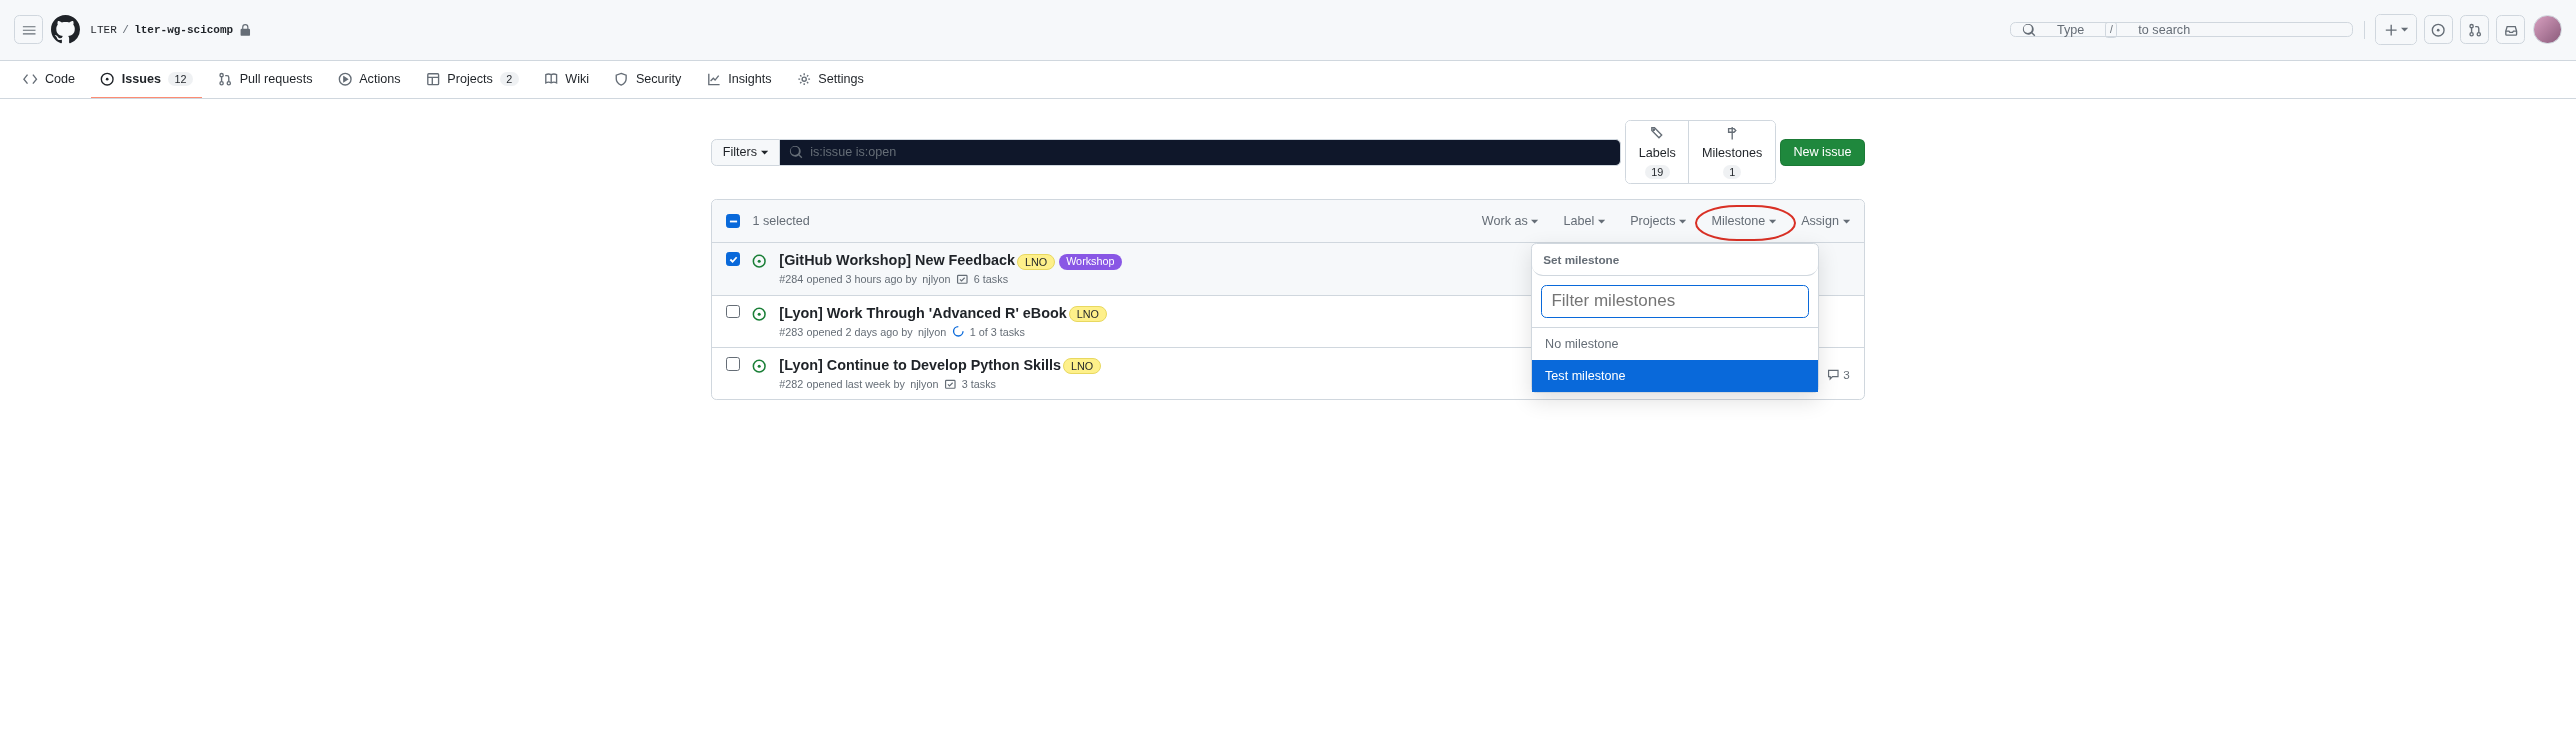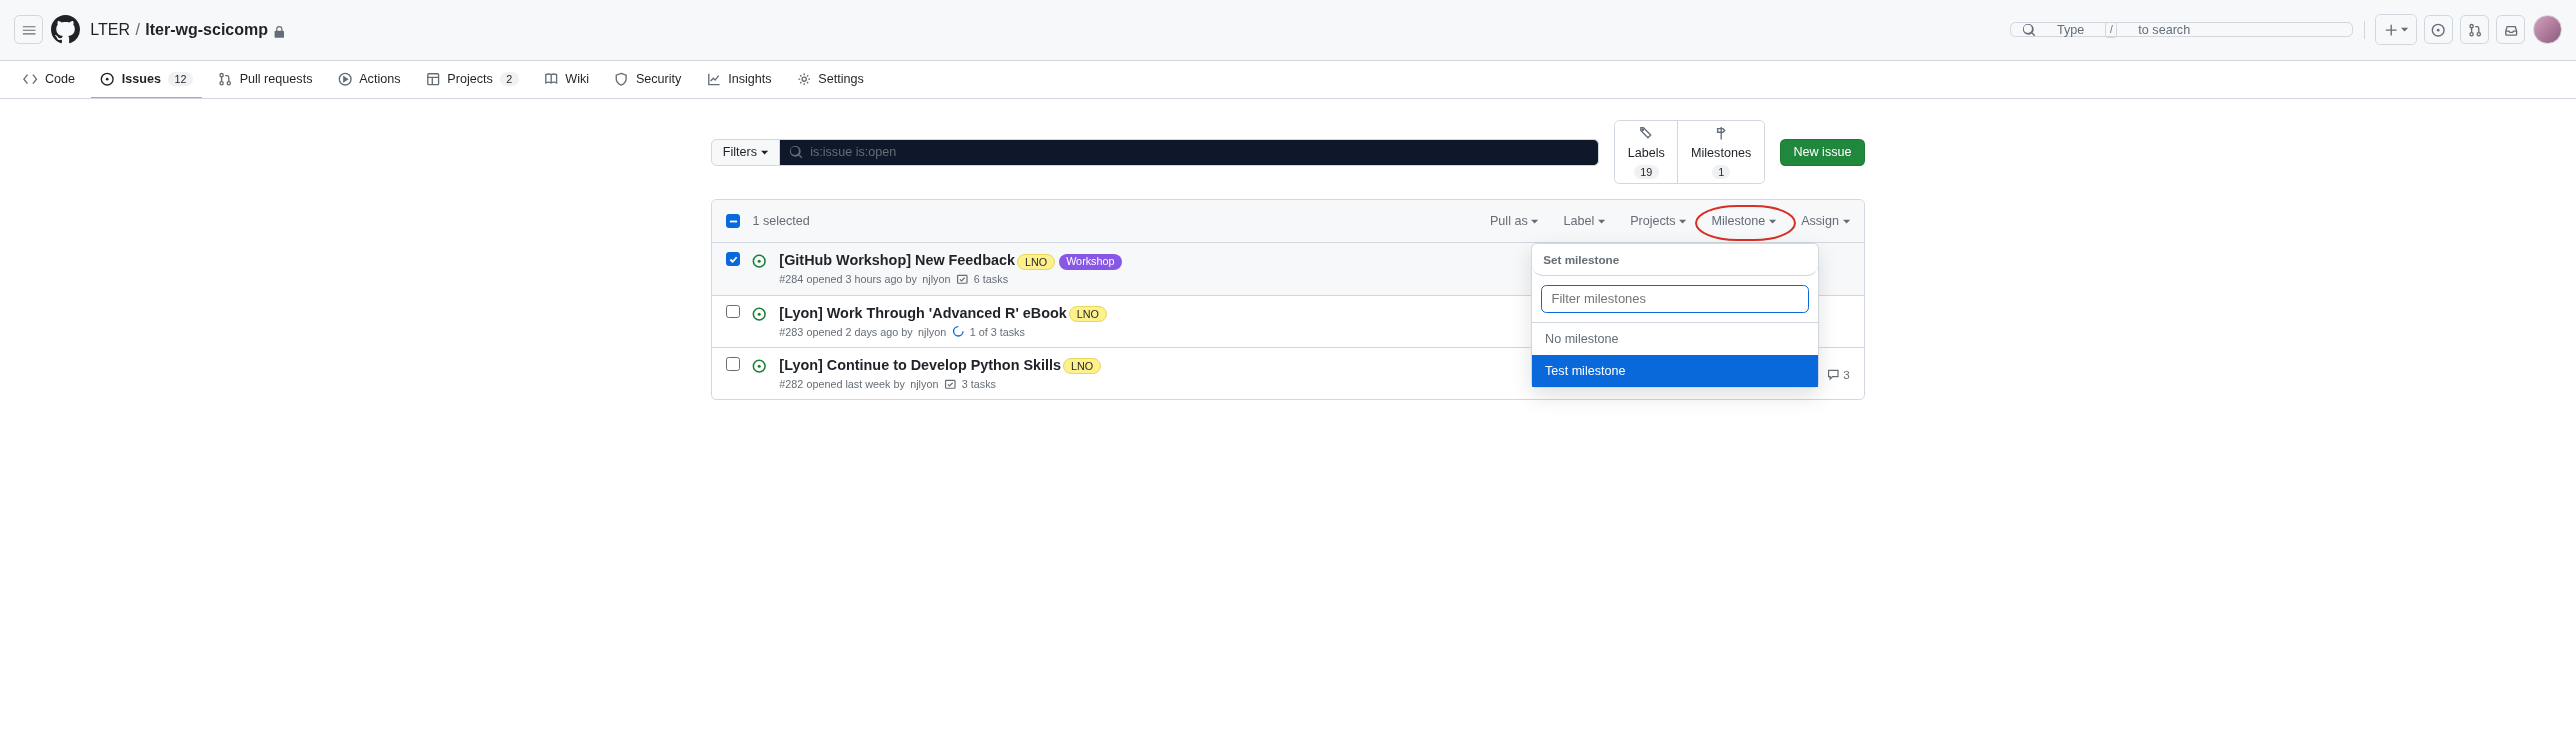--- a/index.html
+++ b/index.html
@@ -1,36 +1,36 @@
 <!DOCTYPE html>
 <html style="font-size:14.4px"><head>
 <meta charset="utf-8">
 <style>
 * { box-sizing: border-box; margin: 0; padding: 0; }
 body { font-family: -apple-system, BlinkMacSystemFont, "Segoe UI", Helvetica, Arial, sans-serif; font-size: 12.6px; color: #1f2328; background: #ffffff; }
 .header { display: flex; align-items: center; padding: 14.4px; background: #f6f8fa; border-bottom: 0.9px solid #d0d7de; gap: 7.2px; }
 .icon-btn { width: 29px; height: 29px; display: inline-flex; align-items: center; justify-content: center; border: 0.9px solid #d0d7de; border-radius: 5.4px; background: #f6f8fa; cursor: pointer; color: #656d76; }
 .logo { width: 29px; height: 29px; display: inline-flex; align-items: center; justify-content: center; cursor: pointer; }
-.breadcrumb { display: flex; align-items: flex-end; gap: 5.4px; font-size: 16px; margin-left: 3.6px; }
+.breadcrumb { display: flex; align-items: flex-end; gap: 5.4px; font-size: 11px; margin-left: 3.6px; font-family: Liberation Mono, monospace; }
 .breadcrumb a { color: #1f2328; text-decoration: none; }
 .breadcrumb .sep { color: #656d76; }
 .breadcrumb .repo { font-weight: 600; }
 .spacer { flex: 1; }
 .search { display: flex; align-items: center; gap: 21px; border: 0.9px solid #d0d7de; border-radius: 5.4px; padding: 0 10.8px; height: 15px; width: 343px; color: #656d76; cursor: text; background: #f6f8fa; }
 .search .slash { display: inline-flex; border: 0.9px solid #d0d7de; border-radius: 2.7px; padding: 0 3.6px; font-size: 10px; height: 16px; align-items: center; }
 .divider-v { width: 0.9px; height: 18px; background: #d0d7de; margin: 0 3.6px; }
 .btn-group { display: inline-flex; border: 0.9px solid #d0d7de; border-radius: 5.4px; overflow: hidden; }
 .btn-group .icon-btn { border: none; border-radius: 0; }
 .avatar { width: 29px; height: 29px; border-radius: 50%; background: linear-gradient(135deg, #d8a0c0, #8a5a7a); cursor: pointer; border: 0.9px solid #d0d7de; }
 .subnav { display: flex; align-items: center; gap: 7.2px; padding: 0 14.4px; border-bottom: 0.9px solid #d0d7de; }
 .tab { display: inline-flex; align-items: center; gap: 7.2px; padding: 10.8px 9px; color: #1f2328; cursor: pointer; text-decoration: none; font-size: 12.6px; border-bottom: 1.8px solid transparent; }
 .tab.active { border-bottom-color: #fd8c73; font-weight: 600; }
 .counter { background: #afb8c133; border-radius: 900px; padding: 0.9px 6.3px; font-size: 10.8px; color: #1f2328; min-width: 18px; text-align: left; font-weight: 500; }
 .container { max-width: 1183px; margin: 0 auto; padding: 21.6px 14.4px; }
-.toolbar { display: flex; align-items: center; gap: 15px; margin-bottom: 14.4px; }
+.toolbar { display: flex; align-items: center; gap: 4px; margin-bottom: 14.4px; }
 .filters-wrap { display: flex; flex: 1; }
 .filter-btn { display: inline-flex; align-items: center; gap: 3.6px; border: 0.9px solid #d0d7de; border-radius: 5.4px 0 0 5.4px; padding: 4.5px 10.8px; background: #f6f8fa; cursor: pointer; font-size: 12.6px; color: #1f2328;}
 .filter-input { flex: 1; display: flex; align-items: center; border: 0.9px solid #d0d7de; border-left: none; border-radius: 0 5.4px 5.4px 0; padding: 0 9px; gap: 7.2px; background: #0f172a; }
 .filter-input input { flex: 1; border: none; outline: none; font-size: 12.6px; background: transparent; color: #656d76; padding: 5.4px 0;}
 .labels-milestones { display: inline-flex; border: 0.9px solid #d0d7de; border-radius: 5.4px; overflow: hidden; }
 .lm-btn { display: inline-flex; align-items: center; gap: 5.4px; padding: 4.5px 12.6px; background: #fff; cursor: pointer; font-size: 12.6px; flex-direction: column; }
 .lm-btn + .lm-btn { border-left: 0.9px solid #d0d7de; }
 .new-issue { background: #1f883d; color: #fff; border: 0.9px solid rgba(0,0,0,0.1); border-radius: 5.4px; padding: 5.4px 12.6px; font-size: 12.6px; font-weight: 500; cursor: pointer; }
 .issues-box { border: 0.9px solid #d0d7de; border-radius: 5.4px; }
 .issues-header { display: flex; align-items: center; padding: 14.4px; background: #f6f8fa; border-bottom: 0.9px solid #d0d7de; border-radius: 5.4px 5.4px 0 0; gap: 12.6px; }
@@ -47,21 +47,21 @@
 .row-title a { color: #1f2328; text-decoration: none; }
 .labels { display: inline-flex; gap: 3.6px; margin-left: 1.8px; vertical-align: middle;}
 .label-pill { display: inline-block; border-radius: 900px; padding: 0.9px 7.2px; font-size: 10.8px; font-weight: 500; }
 .lno { background: #fef08a; color: #1f2328; border: 0.9px solid #e8d860;}
 .workshop { background: #8957e5; color: #fff; }
 .row-meta { color: #656d76; font-size: 10.8px; margin-top: 3.6px; display: flex; align-items: center; gap: 5.4px; }
 .row-meta a { color: #656d76; text-decoration: none; }
 .popup { position: absolute; top: 29px; left: -180px; width: 288px; background: #fff; border: 0.9px solid #d0d7de; border-radius: 5.4px; box-shadow: 0 7.2px 21.6px rgba(0,0,0,0.12); z-index: 10; }
 .popup-header { padding: 9px 10.8px; font-weight: 600; font-size: 11.7px; border-bottom: 0.9px solid #d0d7de; border-radius: 11px; }
 .popup-filter { padding: 9px; border-bottom: 0.9px solid #d0d7de; }
-.popup-filter input { width: 100%; border: 1.8px solid #0969da; border-radius: 5.4px; padding: 5.4px 9px; font-size: 13px; outline: none; }
+.popup-filter input { width: 100%; border: 1.8px solid #0969da; border-radius: 5.4px; padding: 5.4px 9px; font-size: 17px; outline: none; }
 .popup-item { padding: 9px 12.6px; font-size: 12.6px; cursor: pointer; }
 .popup-item.highlight { background: #0969da; color: #fff; }
 .row-right { display: flex; align-items: center; gap: 12.6px; color: #656d76; font-size: 11.7px; margin-top: 1.8px;}
 .assignee-av { width: 18px; height: 18px; border-radius: 50%; background: linear-gradient(135deg,#c080a0,#704060); }
 svg { display: block; }
 .checkbox-custom { width: 13.5px; height: 13.5px; border: 0.9px solid #656d76; border-radius: 2.7px; display: inline-flex; align-items: center; justify-content: center; cursor:pointer;}
 .checkbox-custom.checked { background: #0969da; border-color: #0969da; color: #fff; }
 .checkbox-custom.minus { background: #0969da; border-color: #0969da; color: #fff; }
 </style>
 </head>
@@ -234,21 +234,21 @@
   <div class="issues-box">
     <div class="issues-header">
       <span class="checkbox-custom minus">
         <svg width="9" height="9" viewBox="0 0 10 10" fill="#fff">
             <rect x="1" y="4" width="8" height="2"></rect>
           </svg>
       </span>
       <span class="sel-count">1 selected</span>
       <div class="hdr-actions">
         <span class="hdr-action">
-          <span>Pull as</span>
+          <span>Work as</span>
           <svg width="7.2" height="7.2" viewBox="0 0 8 8" fill="currentColor">
               <path d="M0 2l4 4 4-4z"></path>
             </svg>
         </span>
         <span class="hdr-action">
           <span>Label</span>
           <svg width="7.2" height="7.2" viewBox="0 0 8 8" fill="currentColor">
               <path d="M0 2l4 4 4-4z"></path>
             </svg>
         </span>

